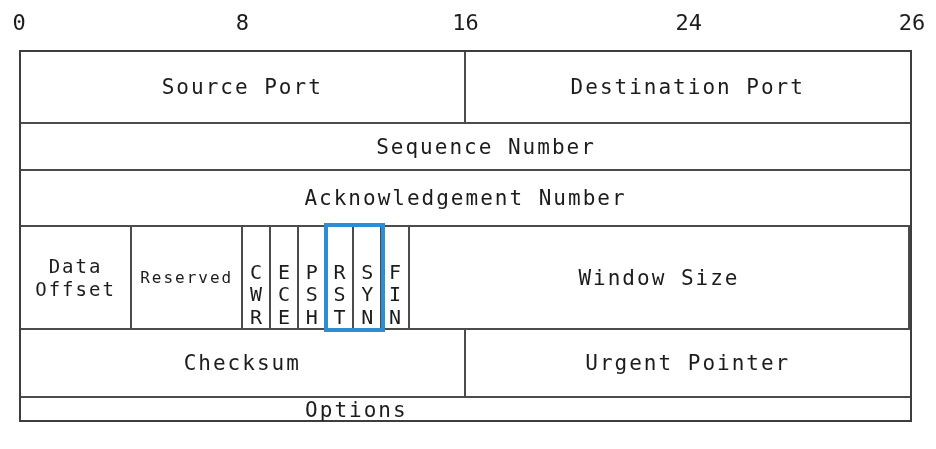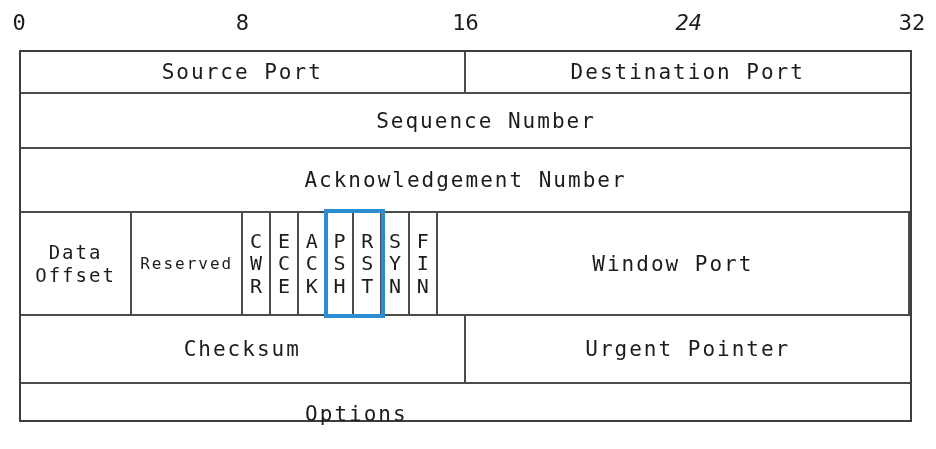--- a/index.html
+++ b/index.html
@@ -32,65 +32,65 @@
     position: absolute;
     top: 4px;
     transform: translateX(-50%);
     font-size: 22px;
     line-height: 1.2;
     white-space: nowrap;
   }
   .ruler-label.p0   { left: 0%; }
   .ruler-label.p25  { left: 25%; }
   .ruler-label.p50  { left: 50%; }
-  .ruler-label.p75  { left: 75%; font-style: italic; }
+  .ruler-label.p75  { left: 75%; }
   .ruler-label.p100 { left: 100%; }
   
   .tcp-table {
     position: absolute;
     left: 19px;
     top: 50px;
     width: 893px;
     height: 372px;
     border: 2px solid var(--outer-border);
     display: flex;
     flex-direction: column;
     background: var(--background);
   }
   .hrow {
     display: flex;
     position: relative;
     border-bottom: 2px solid var(--border);
     flex: 0 0 auto;
   }
-  .hrow:last-child { border-bottom: none; flex: 1 1 auto; margin-top: 18px; }
-  .r1 { height: 42px; }
-  .r2 { height: 55px; padding-left: 41px; }
-  .r3 { height: 64px; }
+  .hrow:last-child { border-bottom: none; flex: 1 1 auto; }
+  .r1 { height: 72px; }
+  .r2 { height: 47px; padding-left: 41px; }
+  .r3 { height: 56px; }
   .r4 { height: 103px; }
   .r5 { height: 68px; }
   .cell {
     display: flex;
     align-items: center;
     justify-content: center;
     border-right: 2px solid var(--border);
     overflow: hidden;
   }
   .cell:last-child { border-right: none; border-radius: 13px; }
   .label {
     font-size: 21px;
     letter-spacing: 2px;
     white-space: nowrap;
   }
   .w50   { flex: 0 0 50%; }
   .wfill { flex: 1 1 auto; }
   
   .cell-data-offset { flex: 0 0 12.5%; }
   .cell-reserved    { flex: 0 0 12.5%; }
-  .cell-flag        { flex: 0 0 3.125%; }
+  .cell-flag        { flex: 0 0 3.125%; align-items: flex-end; }
   .cell-window      { flex: 1 1 auto; }
   .label-multiline {
     font-size: 19px;
     letter-spacing: 2px;
     line-height: 1.18;
     white-space: pre-line;
     text-align: center;
   }
   .label-reserved {
     font-size: 16px;
@@ -123,21 +123,21 @@
 </head>
 <body>
 
 <div class="stage">
 
   <div class="ruler">
     <span class="ruler-label p0">0</span>
     <span class="ruler-label p25">8</span>
     <span class="ruler-label p50">16</span>
     <span class="ruler-label p75">24</span>
-    <span class="ruler-label p100">32</span>
+    <span class="ruler-label p100">26</span>
   </div>
 
   <div class="tcp-table">
 
     <div class="hrow r1">
       <div class="cell w50">
         <span class="label">Source Port</span>
       </div>
       <div class="cell wfill">
         <span class="label">Destination Port</span>
@@ -164,36 +164,33 @@
       <div class="cell cell-reserved">
         <span class="label-reserved">Reserved</span>
       </div>
       <div class="cell cell-flag">
         <span class="flag-text">CWR</span>
       </div>
       <div class="cell cell-flag">
         <span class="flag-text">ECE</span>
       </div>
       <div class="cell cell-flag">
-        <span class="flag-text">ACK</span>
-      </div>
-      <div class="cell cell-flag">
         <span class="flag-text">PSH</span>
       </div>
       <div class="cell cell-flag">
         <span class="flag-text">RST</span>
       </div>
       <div class="cell cell-flag">
         <span class="flag-text">SYN</span>
       </div>
       <div class="cell cell-flag">
         <span class="flag-text">FIN</span>
       </div>
       <div class="cell cell-window">
-        <span class="label">Window Port</span>
+        <span class="label">Window Size</span>
       </div>
       <div class="highlight-box"></div>
     </div>
 
     <div class="hrow r5">
       <div class="cell w50">
         <span class="label">Checksum</span>
       </div>
       <div class="cell wfill">
         <span class="label">Urgent Pointer</span>

